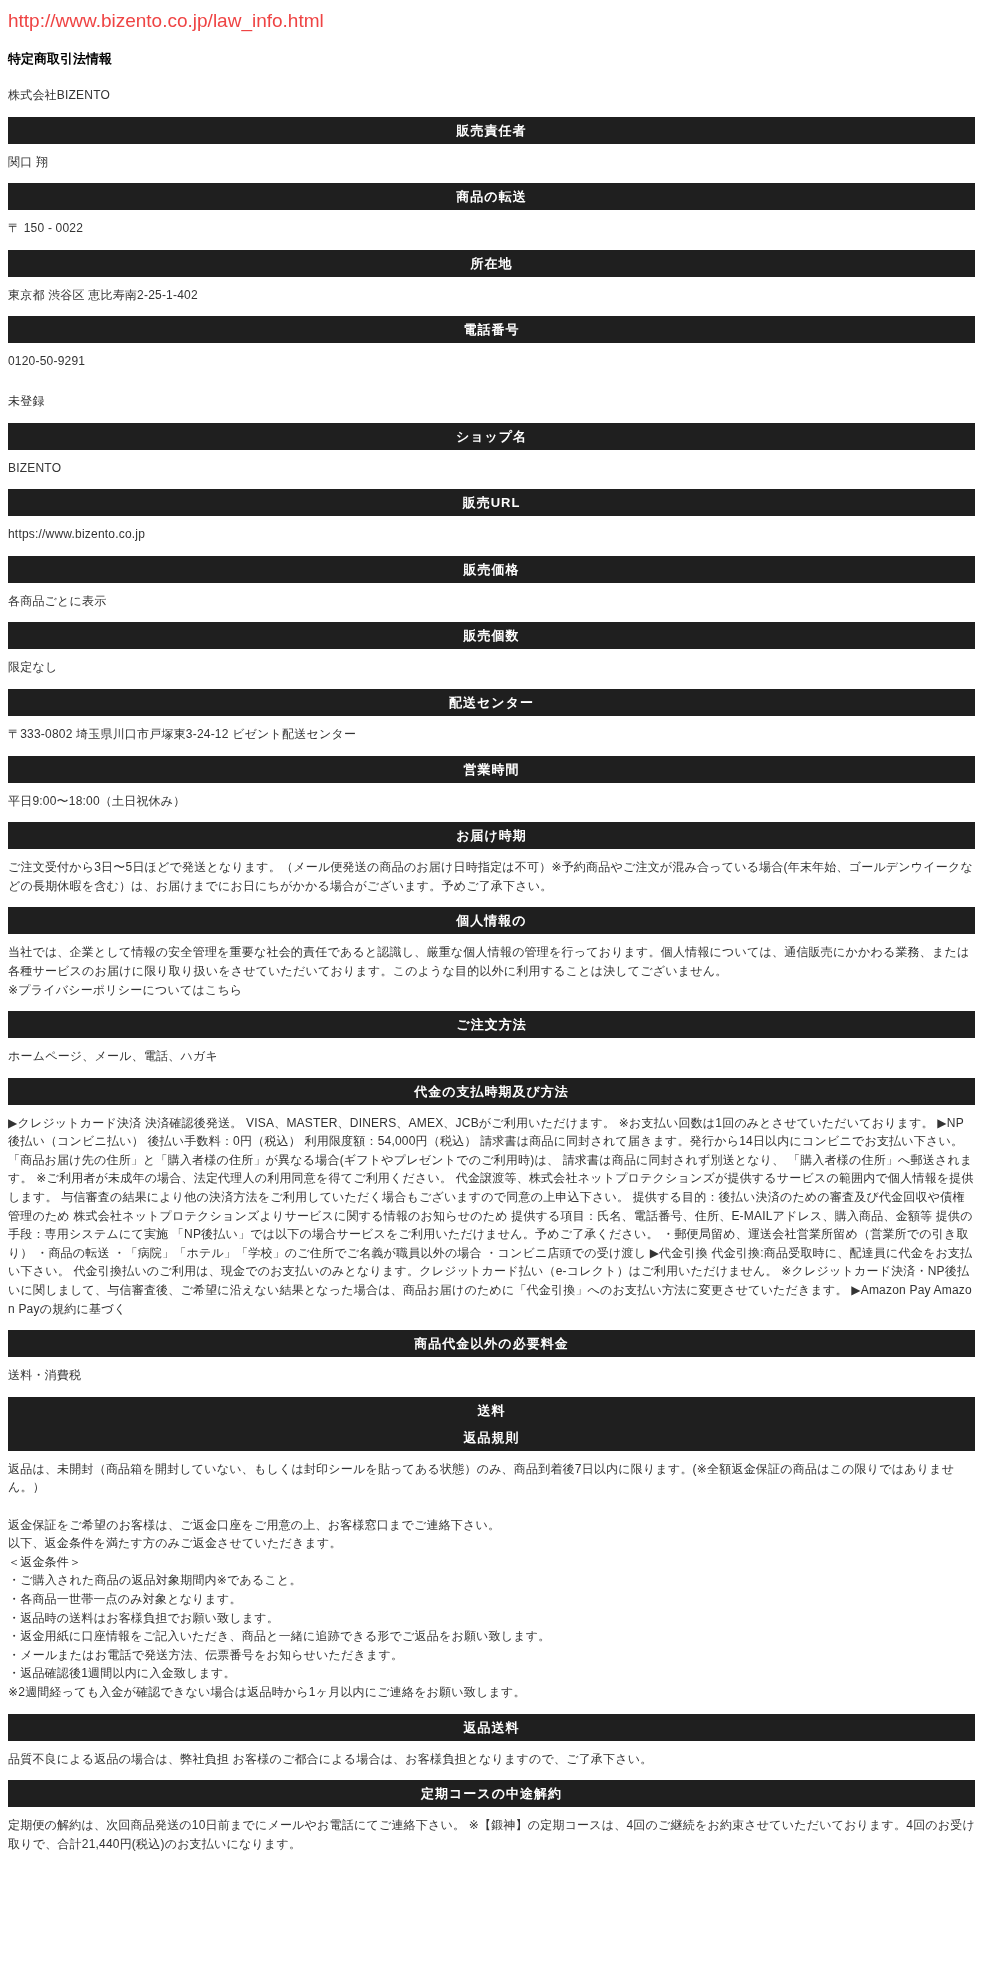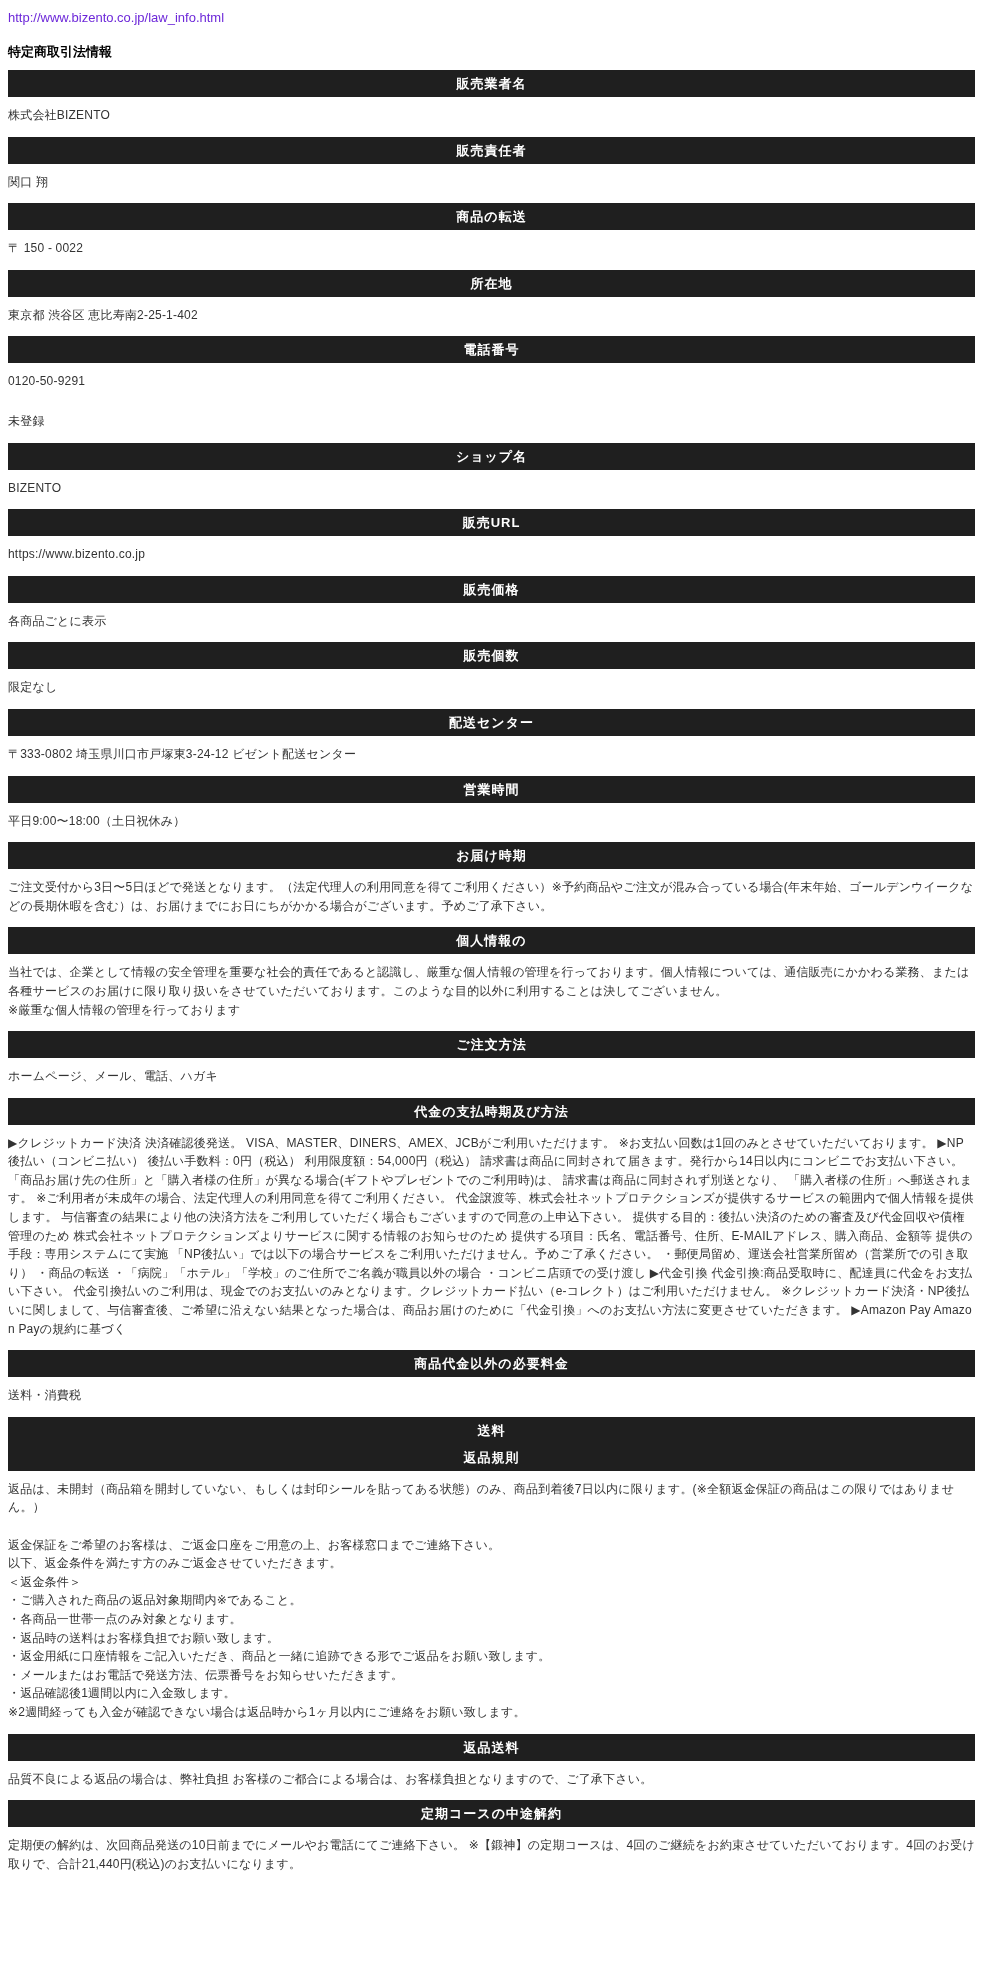--- a/index.html
+++ b/index.html
@@ -15,22 +15,22 @@
     background: #ffffff;
     display: flex;
     flex-direction: column;
   }
   .content-wrap {
     flex: 1 0 auto;
     padding: 8px 8px 14px 8px;
     box-sizing: border-box;
   }
   .url-line {
-    font-size: 13px;
-    color: #6d28d9;
+    font-size: 19px;
+    color: #ef4444;
     margin: 2px 0 18px 0;
   }
   .page-title {
     font-size: 13px;
     font-weight: bold;
     color: #000000;
     margin: 8px 0 9px 0;
   }
   .section { margin: 0; }
   .section-bar {
@@ -59,21 +59,20 @@
 <body>
 
 <div class="page">
   <div class="content-wrap">
     <div class="url-line">http://www.bizento.co.jp/law_info.html</div>
 
     <div class="page-title">特定商取引法情報</div>
 
     <div id="sections-container">
   <div class="section">
-    <div class="section-bar">販売業者名</div>
     <div class="section-body">
             <div class="line">株式会社BIZENTO</div>
           </div>
   </div>
 
   <div class="section">
     <div class="section-bar">販売責任者</div>
     <div class="section-body">
             <div class="line">関口 翔</div>
           </div>
@@ -144,29 +143,29 @@
   <div class="section">
     <div class="section-bar">営業時間</div>
     <div class="section-body">
             <div class="line">平日9:00〜18:00（土日祝休み）</div>
           </div>
   </div>
 
   <div class="section">
     <div class="section-bar">お届け時期</div>
     <div class="section-body">
-            <div class="line">ご注文受付から3日〜5日ほどで発送となります。（法定代理人の利用同意を得てご利用ください）※予約商品やご注文が混み合っている場合(年末年始、ゴールデンウイークなどの長期休暇を含む）は、お届けまでにお日にちがかかる場合がございます。予めご了承下さい。</div>
+            <div class="line">ご注文受付から3日〜5日ほどで発送となります。（メール便発送の商品のお届け日時指定は不可）※予約商品やご注文が混み合っている場合(年末年始、ゴールデンウイークなどの長期休暇を含む）は、お届けまでにお日にちがかかる場合がございます。予めご了承下さい。</div>
           </div>
   </div>
 
   <div class="section">
     <div class="section-bar">個人情報の</div>
     <div class="section-body">
             <div class="line">当社では、企業として情報の安全管理を重要な社会的責任であると認識し、厳重な個人情報の管理を行っております。個人情報については、通信販売にかかわる業務、または各種サービスのお届けに限り取り扱いをさせていただいております。このような目的以外に利用することは決してございません。</div>
-            <div class="line">※厳重な個人情報の管理を行っております</div>
+            <div class="line">※プライバシーポリシーについてはこちら</div>
           </div>
   </div>
 
   <div class="section">
     <div class="section-bar">ご注文方法</div>
     <div class="section-body">
             <div class="line">ホームページ、メール、電話、ハガキ</div>
           </div>
   </div>
 

